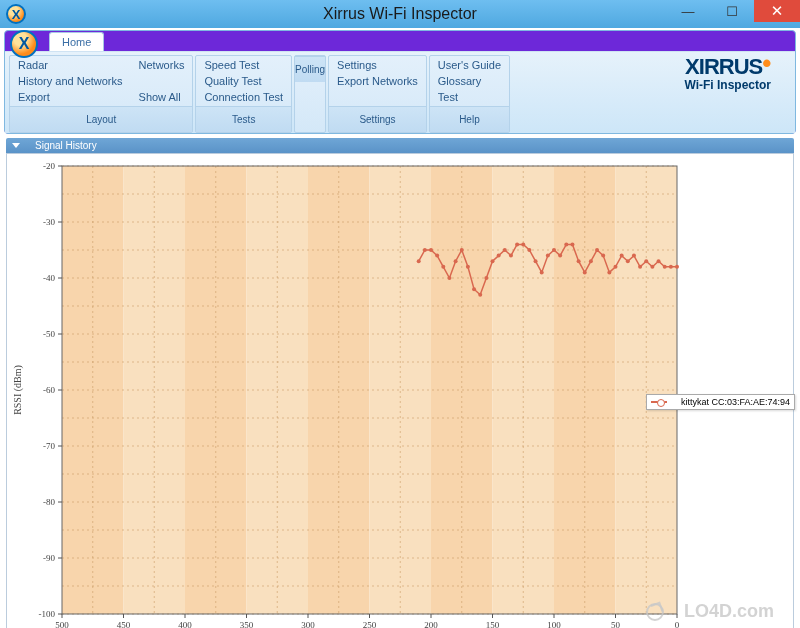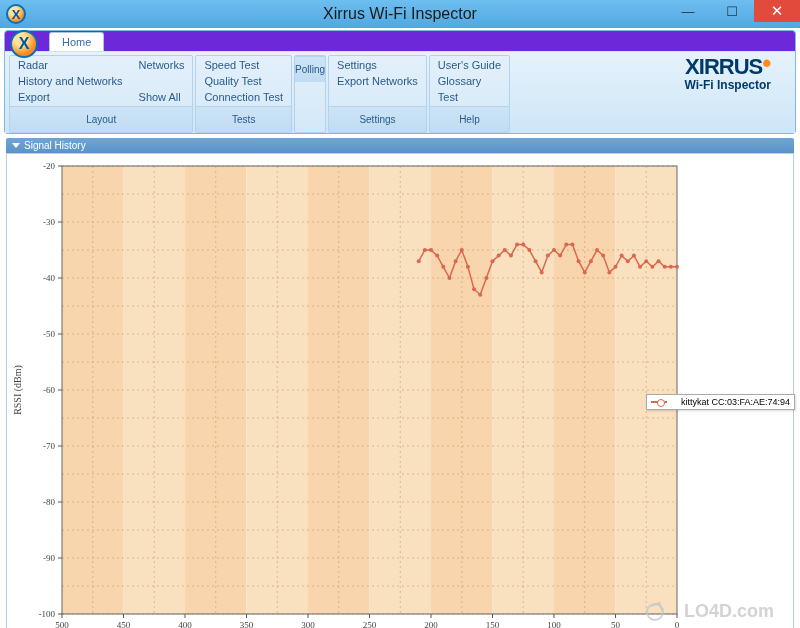--- a/index.html
+++ b/index.html
@@ -22,21 +22,21 @@
 .ribbon-group-body { display:flex; flex:1; }
 .ribbon-col { display:flex; flex-direction:column; padding:1px 4px; justify-content:space-around; }
 .ribbon-item { color:#2a5a8a; font-size:11px; padding:2px 4px; white-space:nowrap; cursor:pointer; border-radius:2px; }
 .ribbon-group-label { text-align:center; font-size:10px; color:#2a5a8a; background:linear-gradient(#cde4f6,#c0dbf2); border-top:1px solid #b4d2ea; padding:7px 0; }
 .logo { position:absolute; right:24px; top:4px; text-align:center; }
 .logo-x { font-family: Arial Black, Arial; font-weight:900; color:#003a6b; font-size:22px; letter-spacing:-1px; line-height:1; }
 .logo-x .dot { color:#ff8c1a; font-size:26px; vertical-align:top; line-height:0.6; }
 .logo-sub { color:#003a6b; font-size:12px; font-weight:bold; }
 
 
-.panel-header { margin:4px 6px 0 6px; background:linear-gradient(#6fa6d6,#5a93c8); color:#fff; font-size:10px; padding:2px 6px; border-radius:2px 2px 0 0; display:flex; align-items:center; gap:4px; }
+.panel-header { margin:4px 6px 0 6px; background:linear-gradient(#6fa6d6,#5a93c8); color:#fff; font-size:10px; padding:2px 6px; border-radius:2px 2px 0 0; display:flex; align-items:center; gap:15px; }
 .chev { display:inline-block; width:0; height:0; border-left:4px solid transparent; border-right:4px solid transparent; border-top:5px solid #fff; }
 
 
 .chart-area { margin:0 6px 0 6px; border:1px solid #bcd; background:#fff; height:498px; position:relative; }
 svg.chart { width:680px; height:498px; }
 .legend { position:absolute; right:-2px; top:50%; transform:translateY(-50%); background:#fff; border:1px solid #aaa; padding:2px 4px; font-size:9px; display:flex; align-items:center; gap:14px; box-shadow:1px 1px 2px rgba(0,0,0,0.15); }
 .legend-swatch { width:16px; height:2px; background:#d9684f; position:relative; }
 .legend-swatch::after { content:''; position:absolute; left:6px; top:-2px; width:6px; height:6px; border-radius:50%; background:#fff; border:1px solid #d9684f; }
 
 .watermark { position:absolute; right:26px; bottom:6px; font-family: Arial; font-size:18px; font-weight:bold; color:rgba(200,200,200,0.8); display:flex; align-items:center; gap:20px;}

